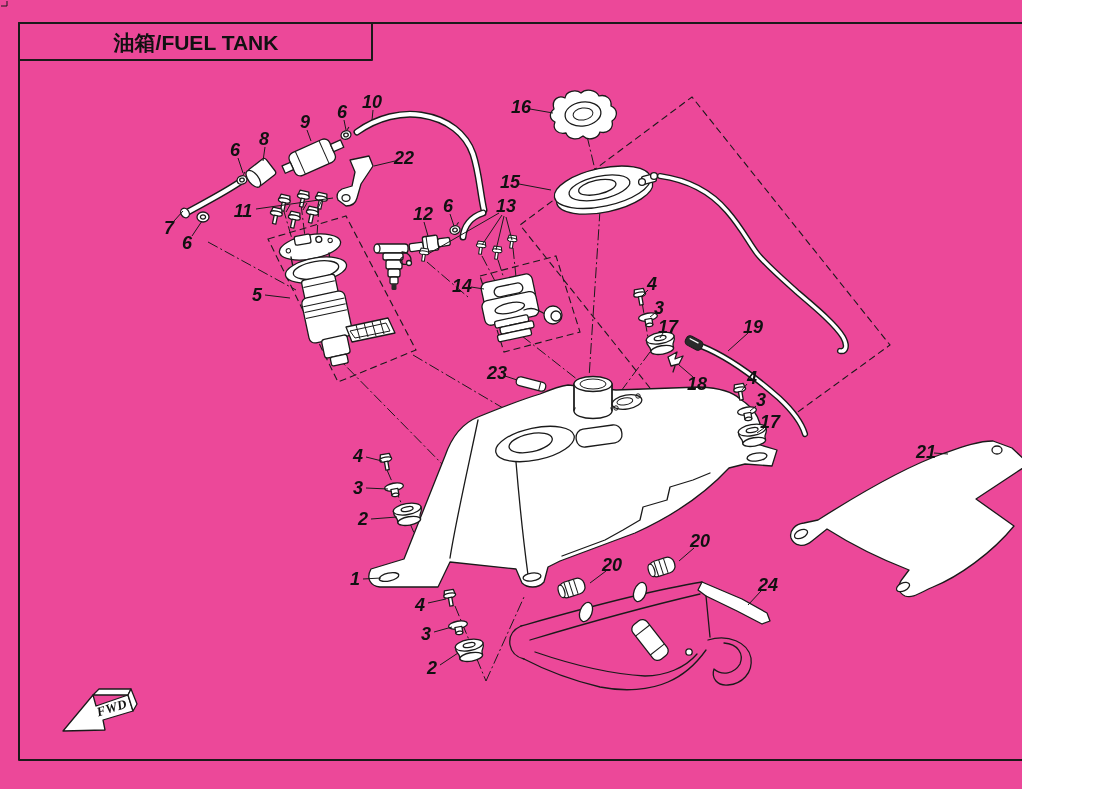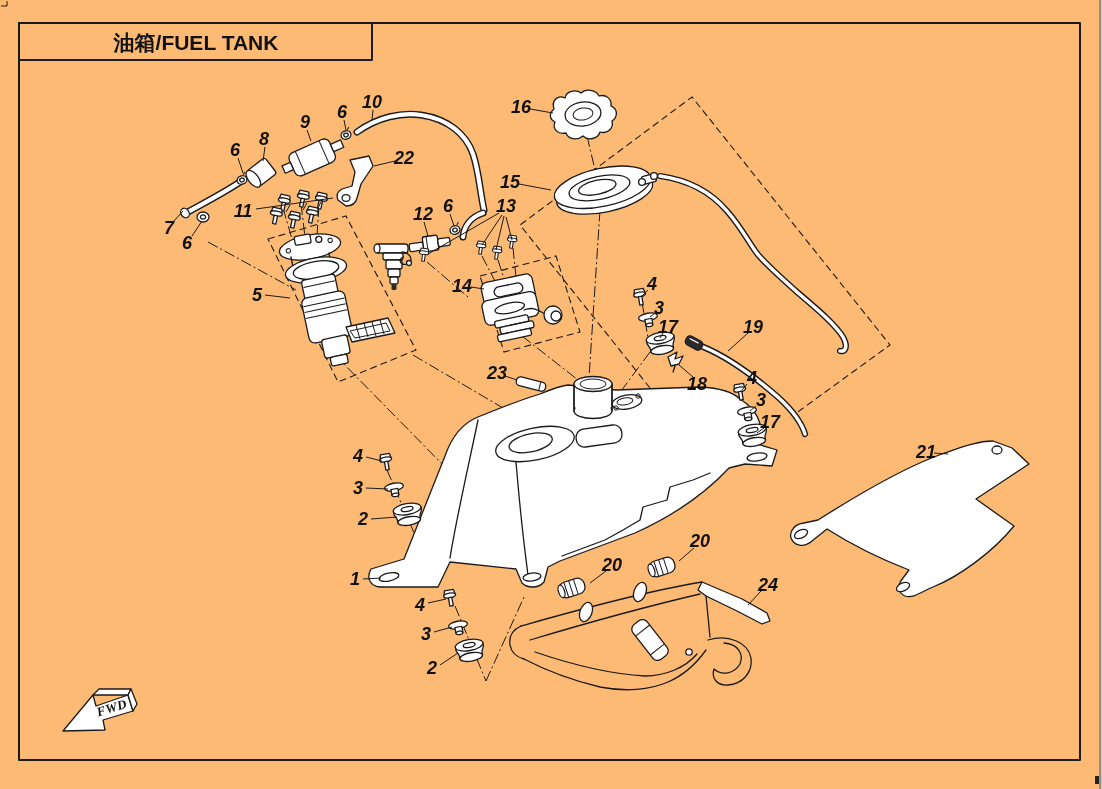--- a/index.html
+++ b/index.html
@@ -1,16 +1,16 @@
 <!DOCTYPE html>
 <html><head>
 <meta charset="utf-8">
 <style>
   html,body{margin:0;padding:0;background:#fff;}
-  .stage{width:1102px;height:789px;position:relative;background:#fdba74;overflow:hidden;
+  .stage{width:1022px;height:789px;position:relative;background:#ec4899;overflow:hidden;
          font-family:"Liberation Sans","DejaVu Sans",sans-serif;}
   svg{position:absolute;left:0;top:0;}
   .ln{fill:none;stroke:#1a1a1a;stroke-width:1.3;stroke-linecap:round;stroke-linejoin:round;}
   .ln2{fill:none;stroke:#1a1a1a;stroke-width:2;stroke-linejoin:round;}
   .fillw{fill:#fff;stroke:#1a1a1a;stroke-width:1.3;stroke-linejoin:round;}
   .thin{fill:none;stroke:#1a1a1a;stroke-width:1;}
   .dash{fill:none;stroke:#1a1a1a;stroke-width:1.1;stroke-dasharray:7 4;}
   .dashdot{fill:none;stroke:#1a1a1a;stroke-width:1;stroke-dasharray:11 3 2 3;}
   .tubeo{fill:none;stroke:#1a1a1a;stroke-width:7;stroke-linecap:round;}
   .tubei{fill:none;stroke:#fff;stroke-width:4.2;stroke-linecap:round;}

